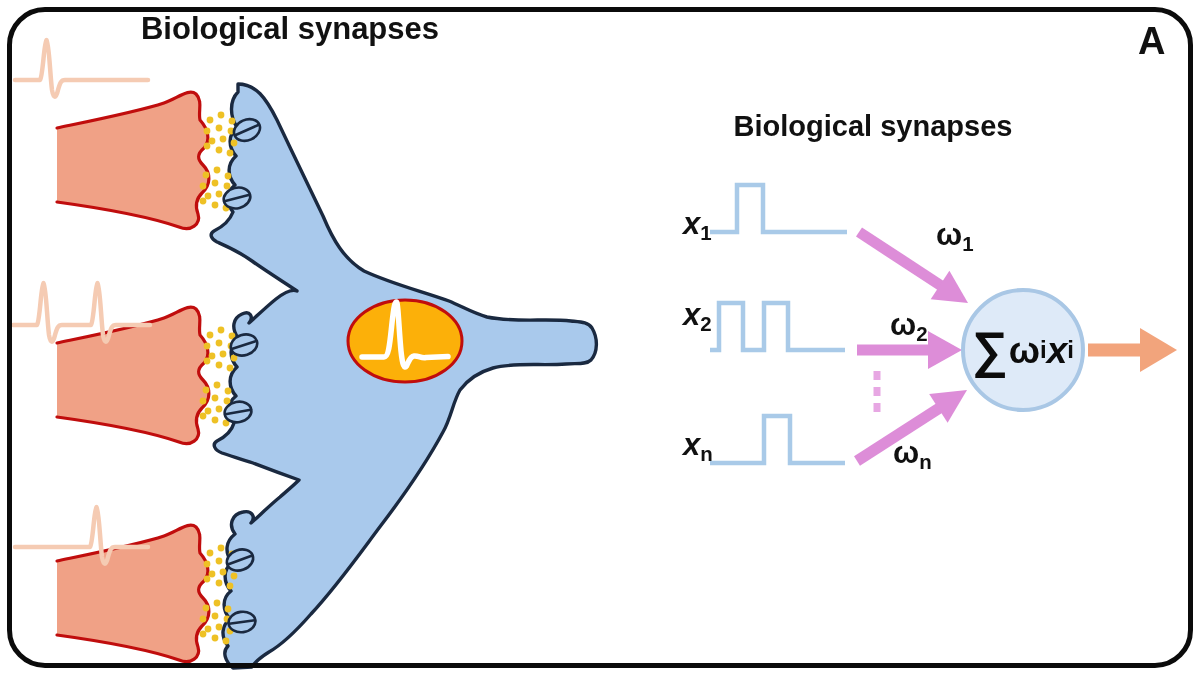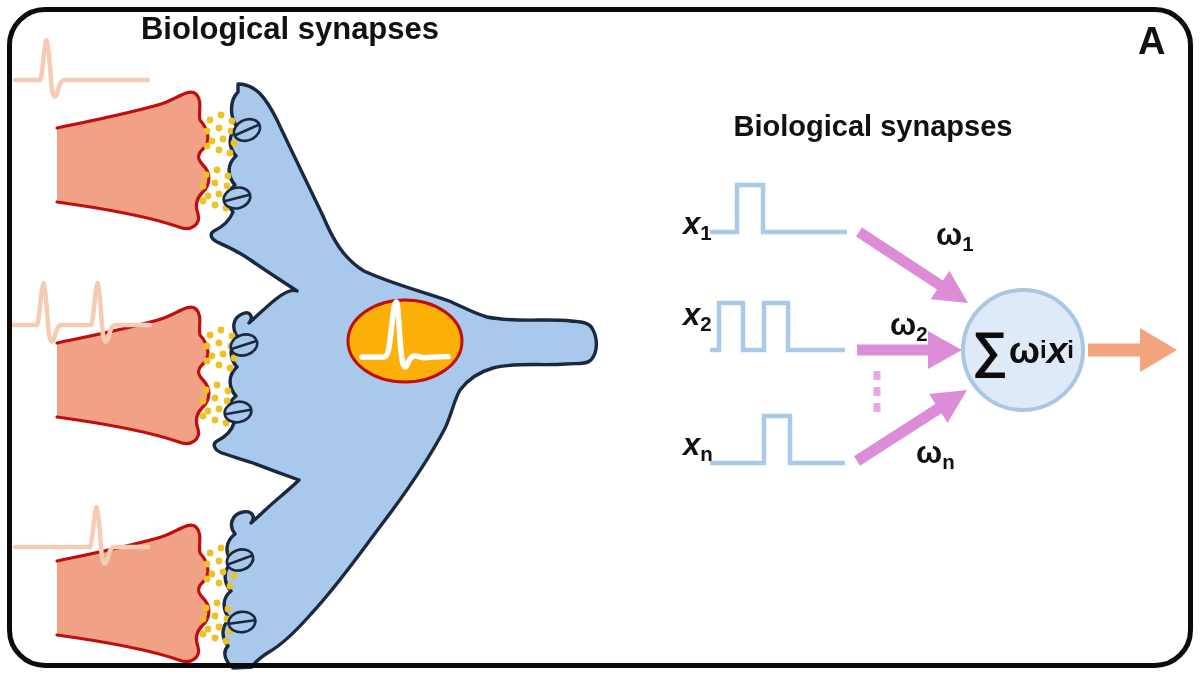--- a/index.html
+++ b/index.html
@@ -190,21 +190,21 @@
 <div class="label mathlab" style="left:683px;top:429px">
   <span class="var">x</span><span class="sub">n</span>
 </div>
 
 <div class="label mathlab" style="left:936px;top:219px">
   <span>ω</span><span class="sub">1</span>
 </div>
 <div class="label mathlab" style="left:890px;top:309px">
   <span>ω</span><span class="sub">2</span>
 </div>
-<div class="label mathlab" style="left:916px;top:437px">
+<div class="label mathlab" style="left:893px;top:437px">
   <span>ω</span><span class="sub">n</span>
 </div>
 
 <div class="label sum-eq">
   <span class="sigma">∑</span>
       <span>ω</span>
       <span class="sub">i</span>
       <span class="var">x</span>
       <span class="sub">i</span>
 </div>

